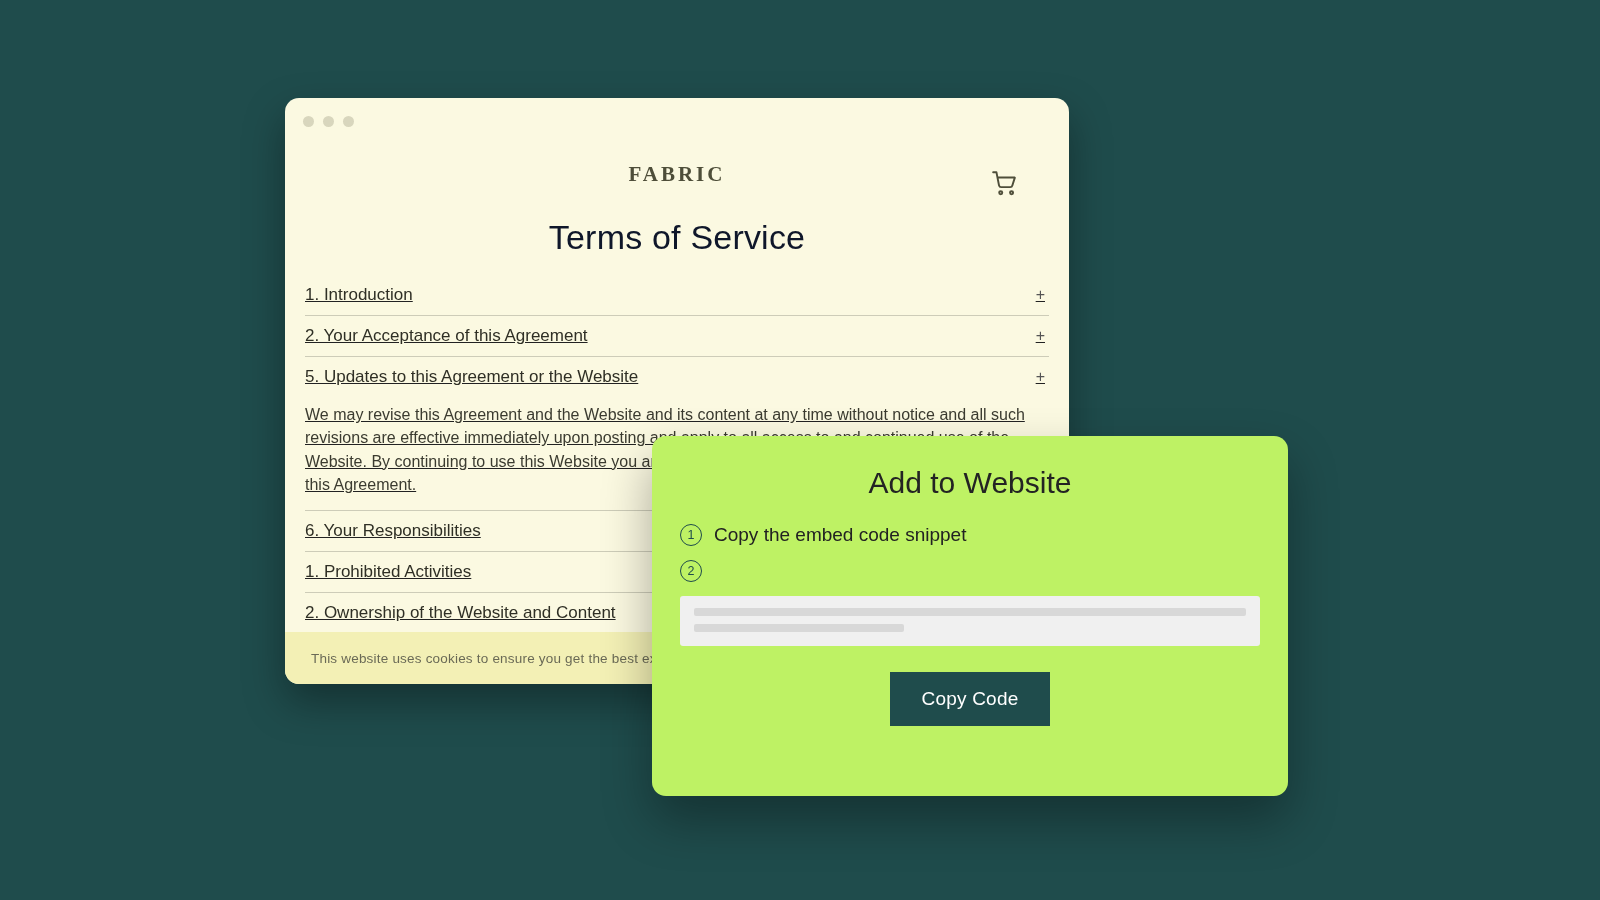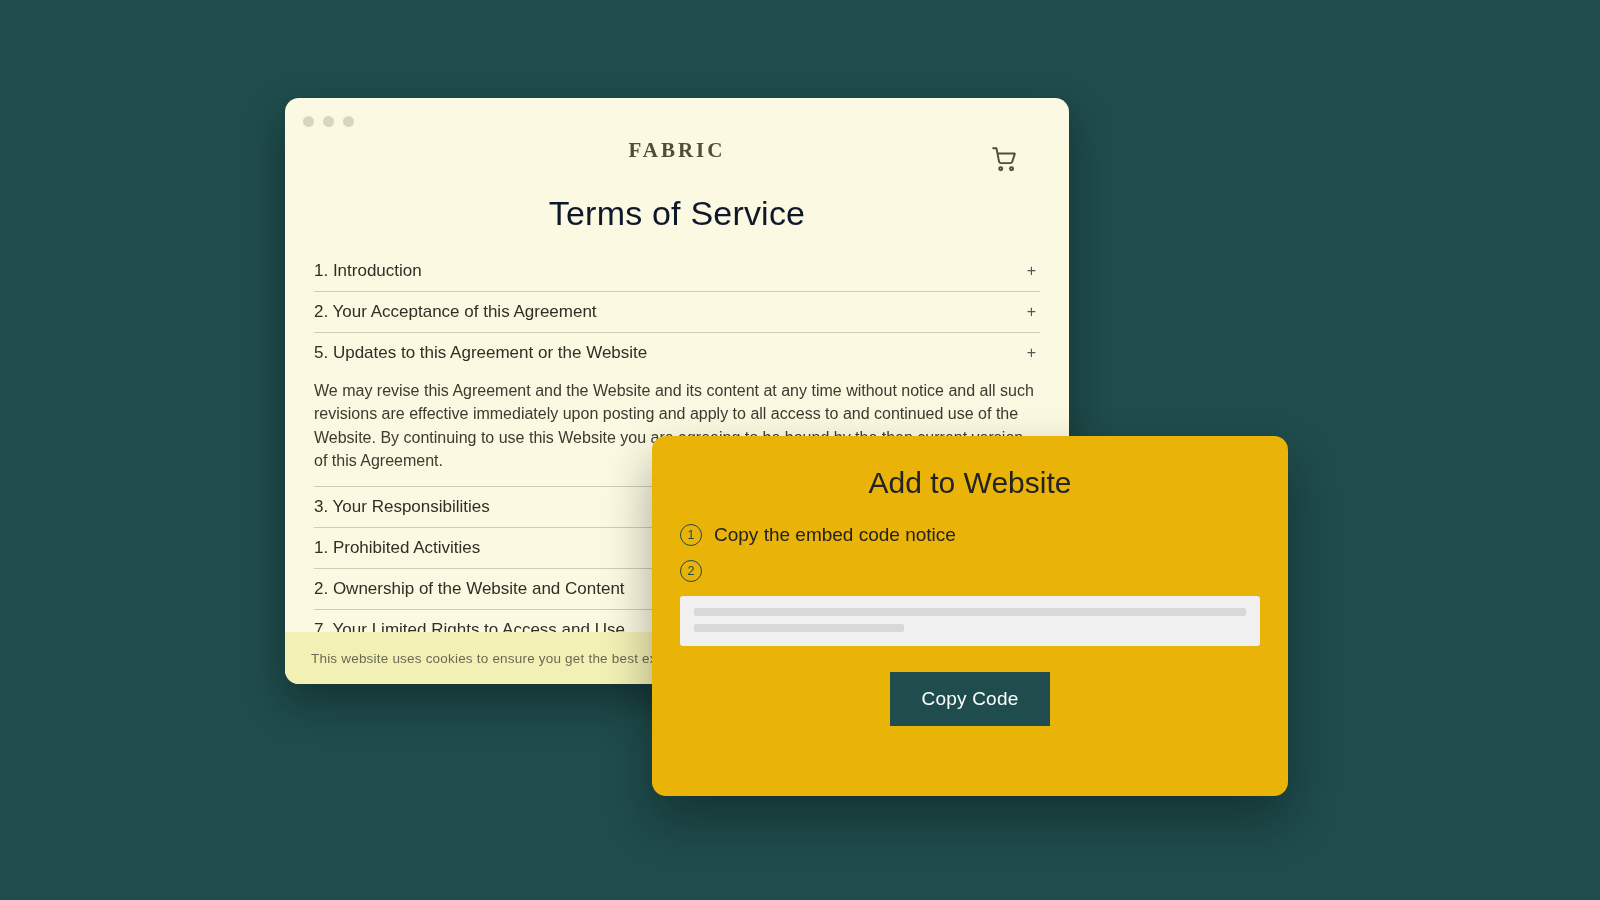--- a/index.html
+++ b/index.html
@@ -28,21 +28,22 @@
     height: 46px;
     display: flex;
     align-items: center;
     padding: 0 18px;
   }
   .dots { display: flex; gap: 9px; }
   .dot { width: 11px; height: 11px; border-radius: 50%; background: #d8d6bd; }
 
   .site {
     position: relative;
-    padding: 0 29px;
+    padding: 0 20px;
+    margin-top: 24px;
   }
   .brand {
     text-align: center;
     margin-top: -6px;
   }
   .brand .line1, .brand .line2 {
     font-family: Georgia, "Times New Roman", serif;
     letter-spacing: 3px;
     font-weight: 600;
     color: #4e4e39;
@@ -62,20 +63,21 @@
     text-align: center;
     font-size: 34px;
     font-weight: 500;
     color: #0f172a;
     margin-top: 32px;
     letter-spacing: 0.2px;
   }
 
   .accordion {
     margin-top: 18px;
+    text-decoration: underline;
   }
   .acc-item {
     border-bottom: 1px solid rgba(0,0,0,0.18);
   }
   .acc-head {
     display: flex;
     align-items: center;
     justify-content: space-between;
     padding: 10px 2px 10px 0;
     cursor: pointer;
@@ -107,21 +109,21 @@
     letter-spacing: 0.2px;
   }
 
   
   .modal {
     position: absolute;
     left: 652px;
     top: 436px;
     width: 636px;
     height: 360px;
-    background: #eab308;
+    background: #bef264;
     border-radius: 14px;
     box-shadow: 0 24px 50px rgba(0,0,0,0.33);
     padding: 30px 28px 28px;
   }
   .modal-title {
     text-align: center;
     font-size: 30px;
     font-weight: 500;
     color: #232323;
     margin-bottom: 24px;
@@ -212,21 +214,21 @@
       </div>
       <div class="acc-item">
         <div class="acc-head">
           <span>5. Updates to this Agreement or the Website</span>
           <span class="acc-toggle">+</span>
         </div>
         <div class="acc-body">We may revise this Agreement and the Website and its content at any time without notice and all such revisions are effective immediately upon posting and apply to all access to and continued use of the Website. By continuing to use this Website you are agreeing to be bound by the then current version of this Agreement.</div>
       </div>
       <div class="acc-item">
         <div class="acc-head">
-          <span>3. Your Responsibilities</span>
+          <span>6. Your Responsibilities</span>
         </div>
       </div>
       <div class="acc-item">
         <div class="acc-head">
           <span>1. Prohibited Activities</span>
         </div>
       </div>
       <div class="acc-item">
         <div class="acc-head">
           <span>2. Ownership of the Website and Content</span>
@@ -243,21 +245,21 @@
   <div class="cookie">
     <span>This website uses cookies to ensure you get the best experience</span>
   </div>
 </div>
 
 <div class="modal">
   <h2 class="modal-title">Add to Website</h2>
 
   <div class="step">
     <span class="step-num">1</span>
-    <span>Copy the embed code notice</span>
+    <span>Copy the embed code snippet</span>
   </div>
   <div class="step">
     <span class="step-num">2</span>
   </div>
 
   <div class="codebox">
     <div class="bar"></div>
     <div class="bar short"></div>
   </div>
 

